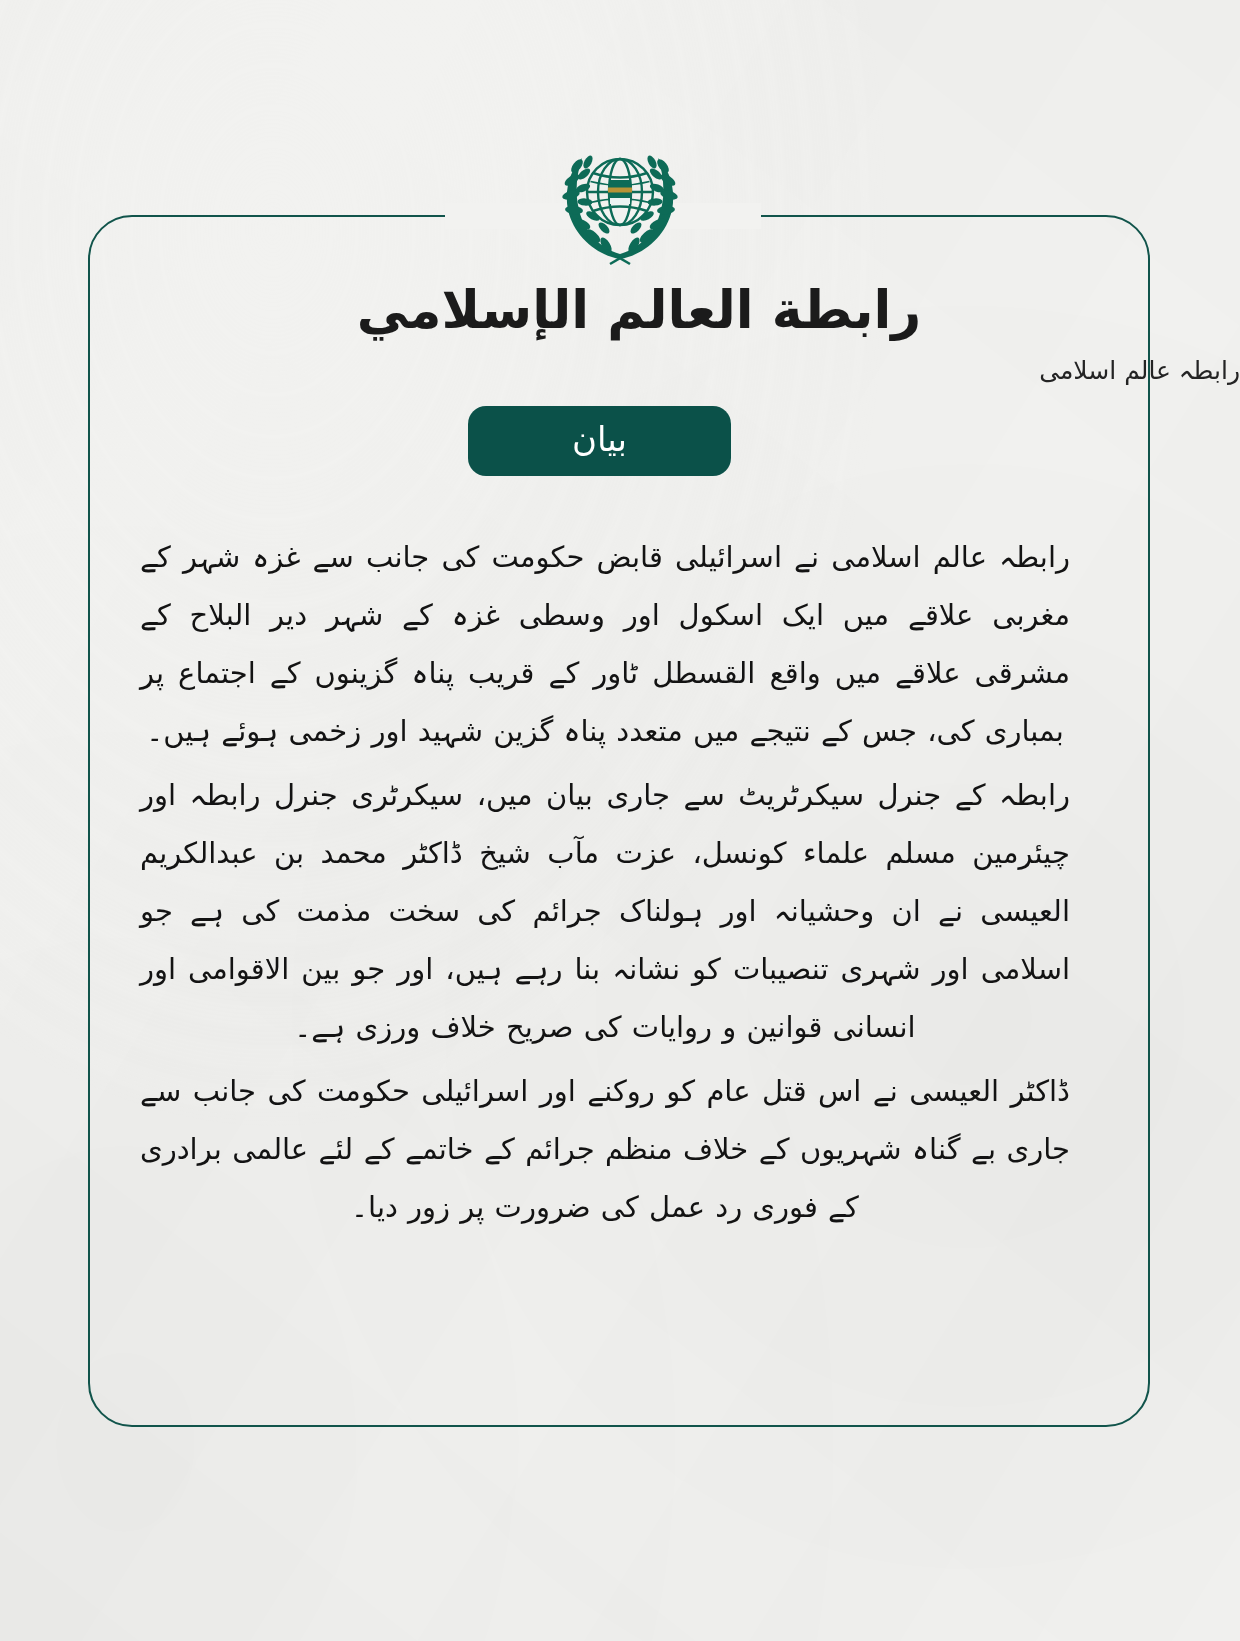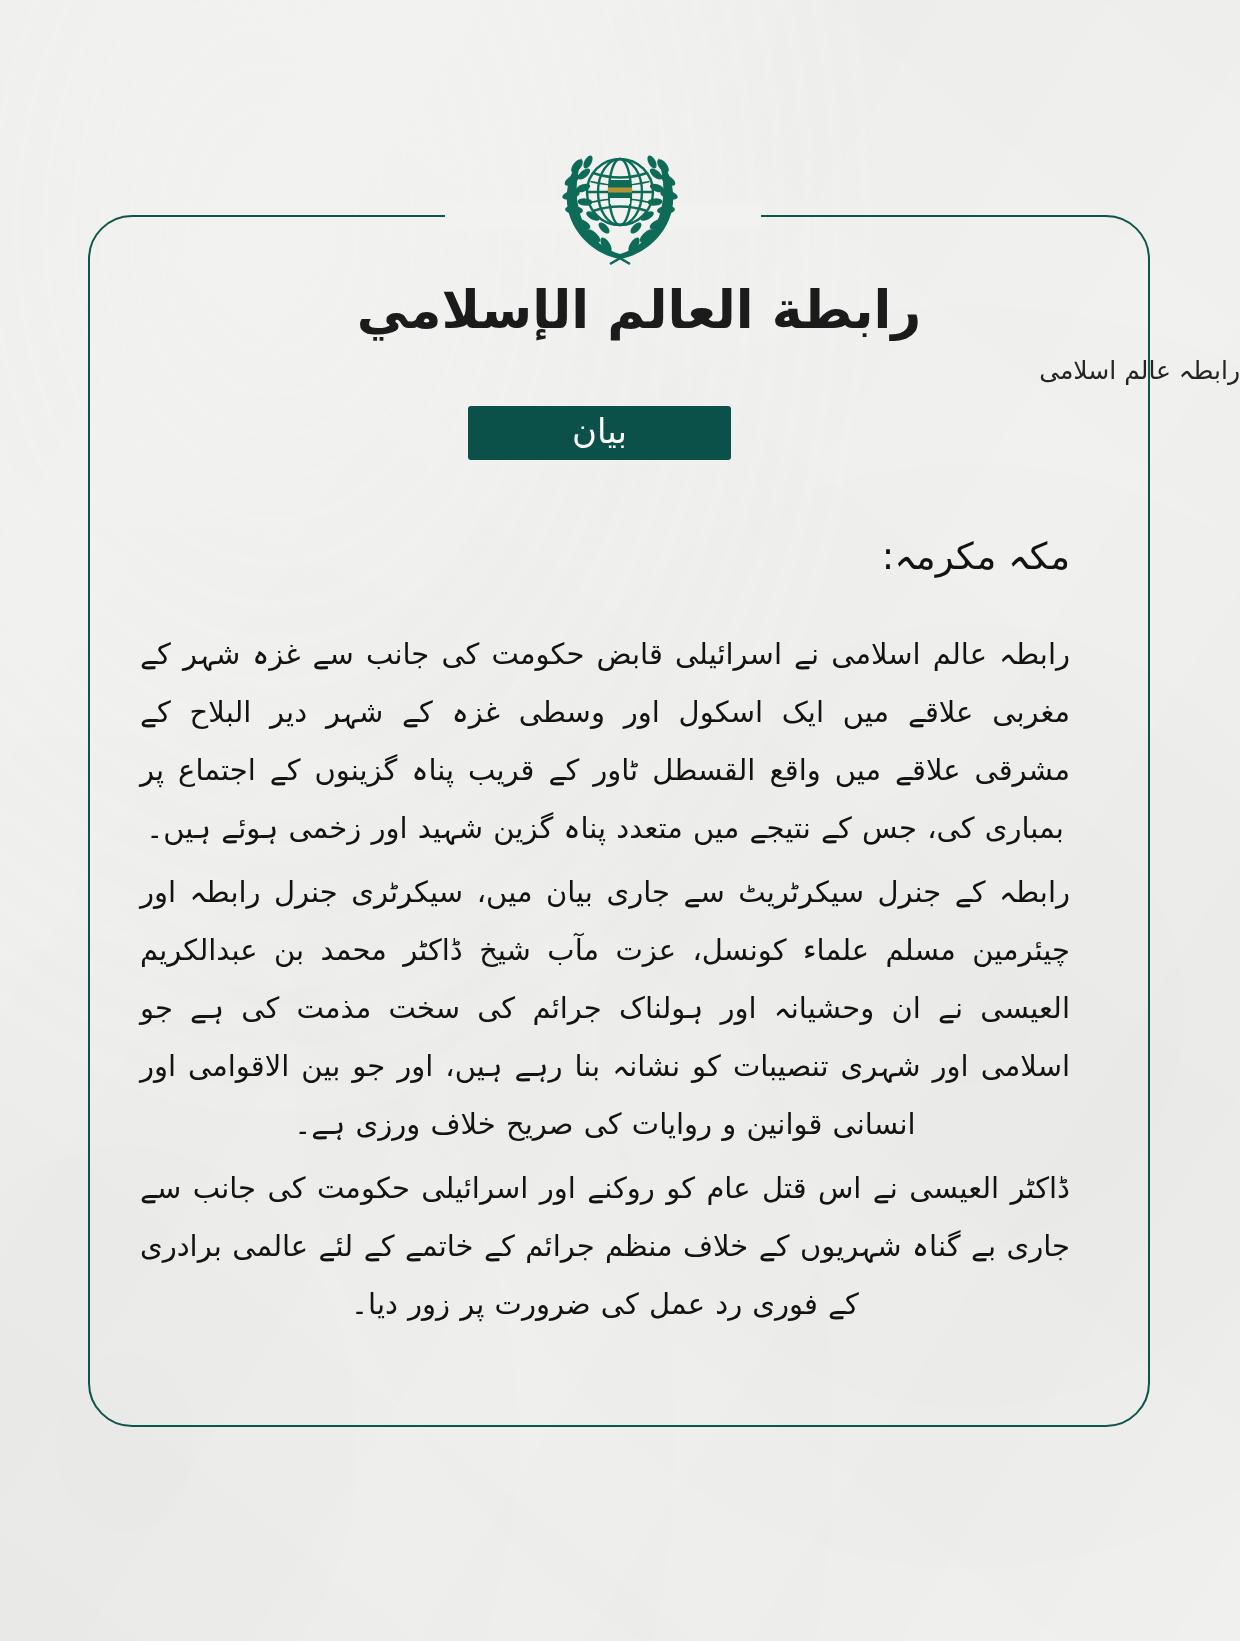--- a/index.html
+++ b/index.html
@@ -93,23 +93,23 @@
     line-height: 1;
     direction: rtl;
   }
 
   
   .banner {
     position: absolute;
     left: 468px;
     top: 406px;
     width: 263px;
-    height: 54px;
+    height: 70px;
     background: #0b5149;
-    border-radius: 3px;
+    border-radius: 18px;
     display: flex;
     align-items: center;
     justify-content: center;
   }
   .banner-label {
     color: #ffffff;
     font-size: 34px;
     font-weight: 400;
     line-height: 1;
     direction: rtl;
@@ -225,17 +225,16 @@
 </div>
 
 <div class="wordmark-ar">رابطة العالم الإسلامي</div>
 <div class="wordmark-ur">رابطہ عالم اسلامی</div>
 
 <div class="banner">
   <span class="banner-label">بیان</span>
 </div>
 
 <div class="content">
-  <p class="dateline">مکہ مکرمہ:</p>
   <p class="para">رابطہ عالم اسلامی نے اسرائیلی قابض حکومت کی جانب سے غزہ شہر کے مغربی علاقے میں ایک اسکول اور وسطی غزہ کے شہر دیر البلاح کے مشرقی علاقے میں واقع القسطل ٹاور کے قریب پناہ گزینوں کے اجتماع پر بمباری کی، جس کے نتیجے میں متعدد پناہ گزین شہید اور زخمی ہوئے ہیں۔</p>
   <p class="para">رابطہ کے جنرل سیکرٹریٹ سے جاری بیان میں، سیکرٹری جنرل رابطہ اور چیئرمین مسلم علماء کونسل، عزت مآب شیخ ڈاکٹر محمد بن عبدالکریم العیسی نے ان وحشیانہ اور ہولناک جرائم کی سخت مذمت کی ہے جو اسلامی اور شہری تنصیبات کو نشانہ بنا رہے ہیں، اور جو بین الاقوامی اور انسانی قوانین و روایات کی صریح خلاف ورزی ہے۔</p>
   <p class="para">ڈاکٹر العیسی نے اس قتل عام کو روکنے اور اسرائیلی حکومت کی جانب سے جاری بے گناہ شہریوں کے خلاف منظم جرائم کے خاتمے کے لئے عالمی برادری کے فوری رد عمل کی ضرورت پر زور دیا۔</p>
 </div>
 
 </body></html>

